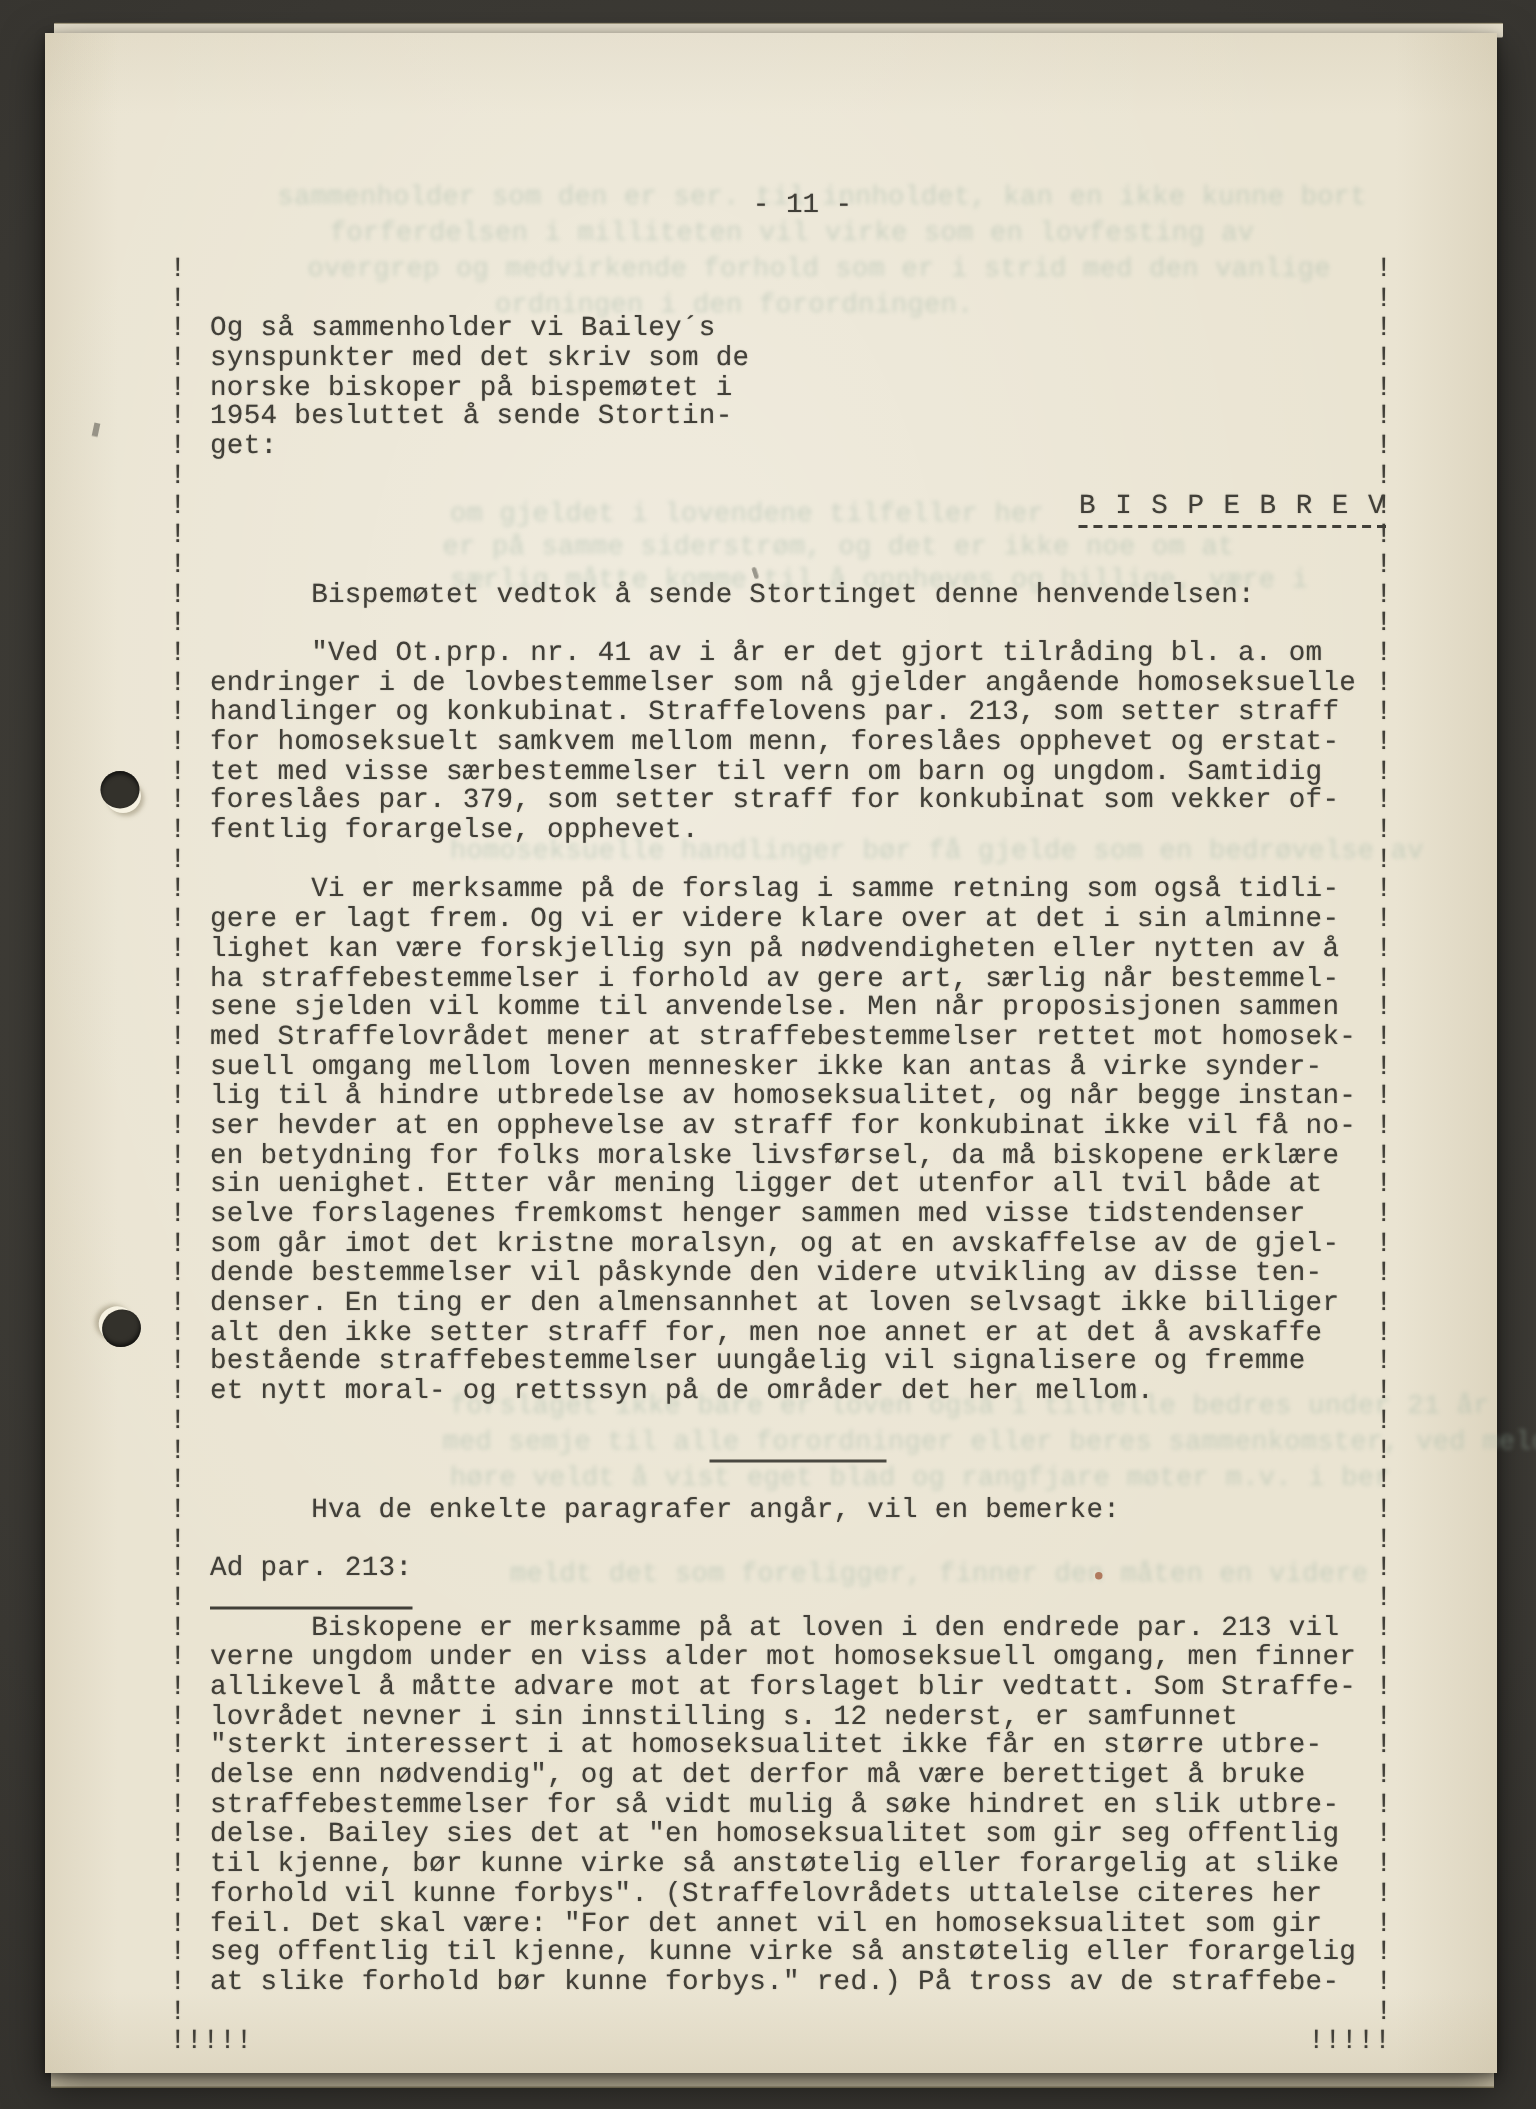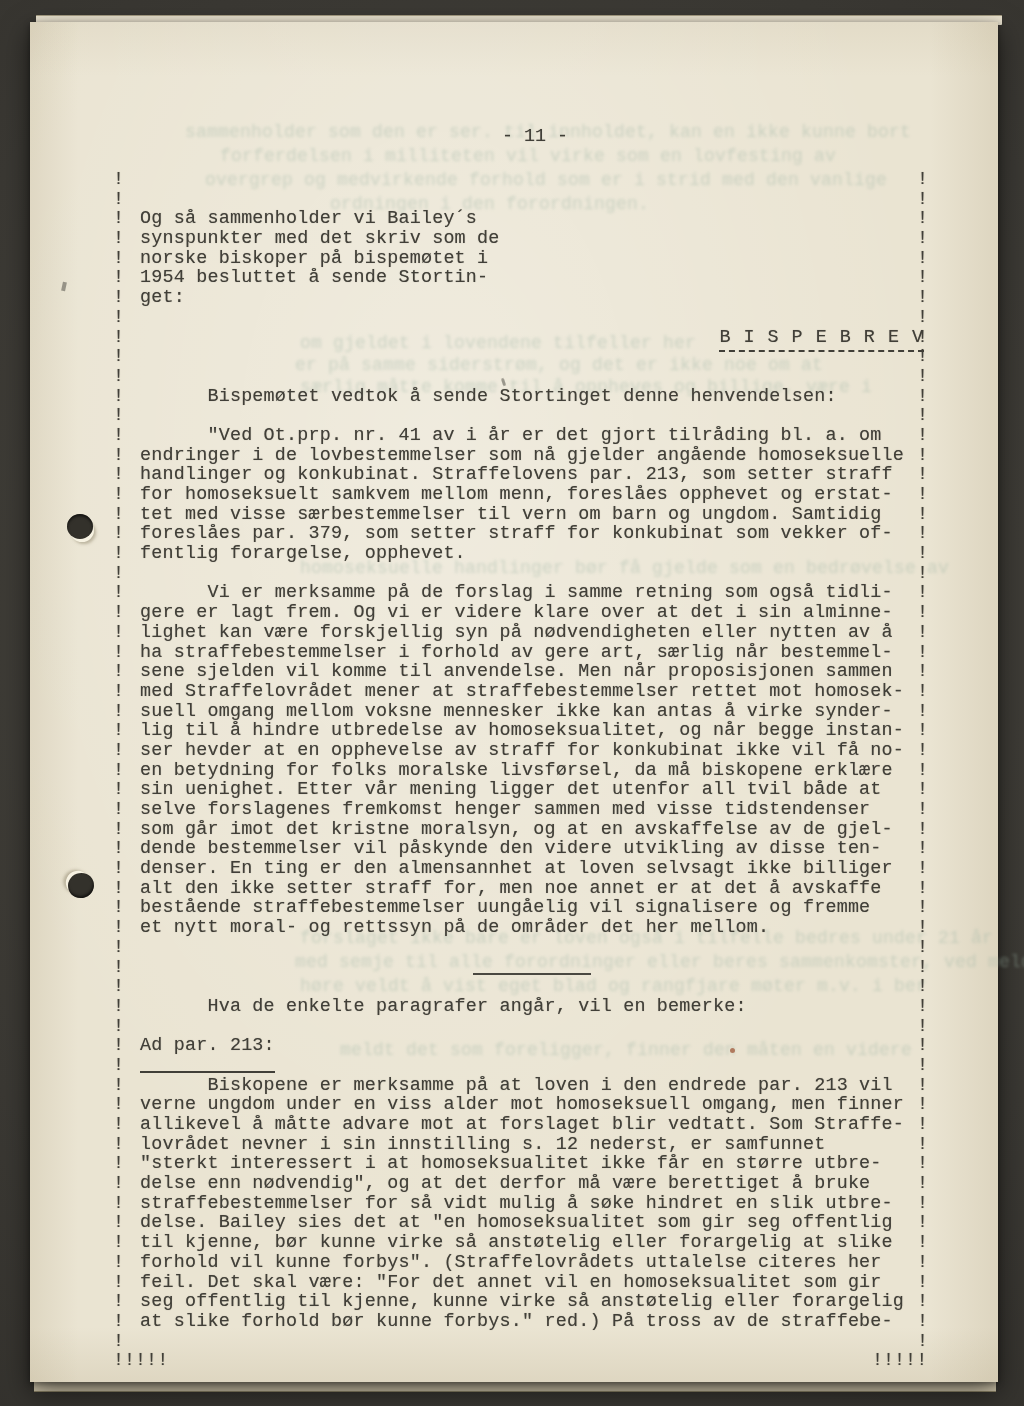--- a/index.html
+++ b/index.html
@@ -120,21 +120,21 @@
         <div class="row"><span class="bl">!</span><span class="tx">tet med visse særbestemmelser til vern om barn og ungdom. Samtidig</span><span class="br">!</span></div>
         <div class="row"><span class="bl">!</span><span class="tx">foreslåes par. 379, som setter straff for konkubinat som vekker of-</span><span class="br">!</span></div>
         <div class="row"><span class="bl">!</span><span class="tx">fentlig forargelse, opphevet.</span><span class="br">!</span></div>
         <div class="row"><span class="bl">!</span><span class="tx"></span><span class="br">!</span></div>
         <div class="row"><span class="bl">!</span><span class="tx">      Vi er merksamme på de forslag i samme retning som også tidli-</span><span class="br">!</span></div>
         <div class="row"><span class="bl">!</span><span class="tx">gere er lagt frem. Og vi er videre klare over at det i sin alminne-</span><span class="br">!</span></div>
         <div class="row"><span class="bl">!</span><span class="tx">lighet kan være forskjellig syn på nødvendigheten eller nytten av å</span><span class="br">!</span></div>
         <div class="row"><span class="bl">!</span><span class="tx">ha straffebestemmelser i forhold av gere art, særlig når bestemmel-</span><span class="br">!</span></div>
         <div class="row"><span class="bl">!</span><span class="tx">sene sjelden vil komme til anvendelse. Men når proposisjonen sammen</span><span class="br">!</span></div>
         <div class="row"><span class="bl">!</span><span class="tx">med Straffelovrådet mener at straffebestemmelser rettet mot homosek-</span><span class="br">!</span></div>
-        <div class="row"><span class="bl">!</span><span class="tx">suell omgang mellom voksne mennesker ikke kan antas å virke synder-</span><span class="br">!</span></div>
+        <div class="row"><span class="bl">!</span><span class="tx">suell omgang mellom loven mennesker ikke kan antas å virke synder-</span><span class="br">!</span></div>
         <div class="row"><span class="bl">!</span><span class="tx">lig til å hindre utbredelse av homoseksualitet, og når begge instan-</span><span class="br">!</span></div>
         <div class="row"><span class="bl">!</span><span class="tx">ser hevder at en opphevelse av straff for konkubinat ikke vil få no-</span><span class="br">!</span></div>
         <div class="row"><span class="bl">!</span><span class="tx">en betydning for folks moralske livsførsel, da må biskopene erklære</span><span class="br">!</span></div>
         <div class="row"><span class="bl">!</span><span class="tx">sin uenighet. Etter vår mening ligger det utenfor all tvil både at</span><span class="br">!</span></div>
         <div class="row"><span class="bl">!</span><span class="tx">selve forslagenes fremkomst henger sammen med visse tidstendenser</span><span class="br">!</span></div>
         <div class="row"><span class="bl">!</span><span class="tx">som går imot det kristne moralsyn, og at en avskaffelse av de gjel-</span><span class="br">!</span></div>
         <div class="row"><span class="bl">!</span><span class="tx">dende bestemmelser vil påskynde den videre utvikling av disse ten-</span><span class="br">!</span></div>
         <div class="row"><span class="bl">!</span><span class="tx">denser. En ting er den almensannhet at loven selvsagt ikke billiger</span><span class="br">!</span></div>
         <div class="row"><span class="bl">!</span><span class="tx">alt den ikke setter straff for, men noe annet er at det å avskaffe</span><span class="br">!</span></div>
         <div class="row"><span class="bl">!</span><span class="tx">bestående straffebestemmelser uungåelig vil signalisere og fremme</span><span class="br">!</span></div>

